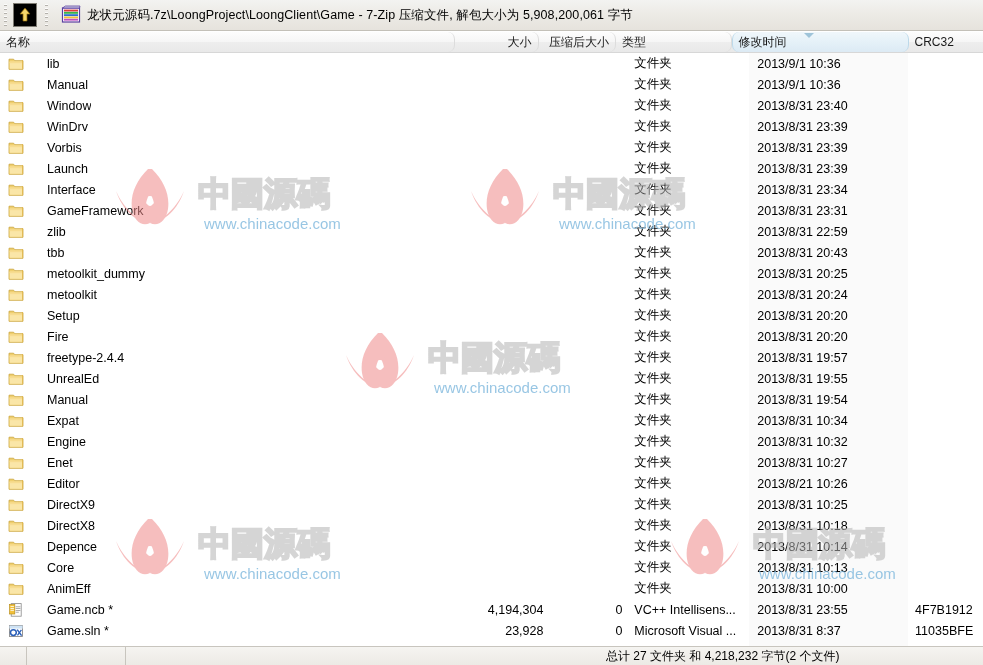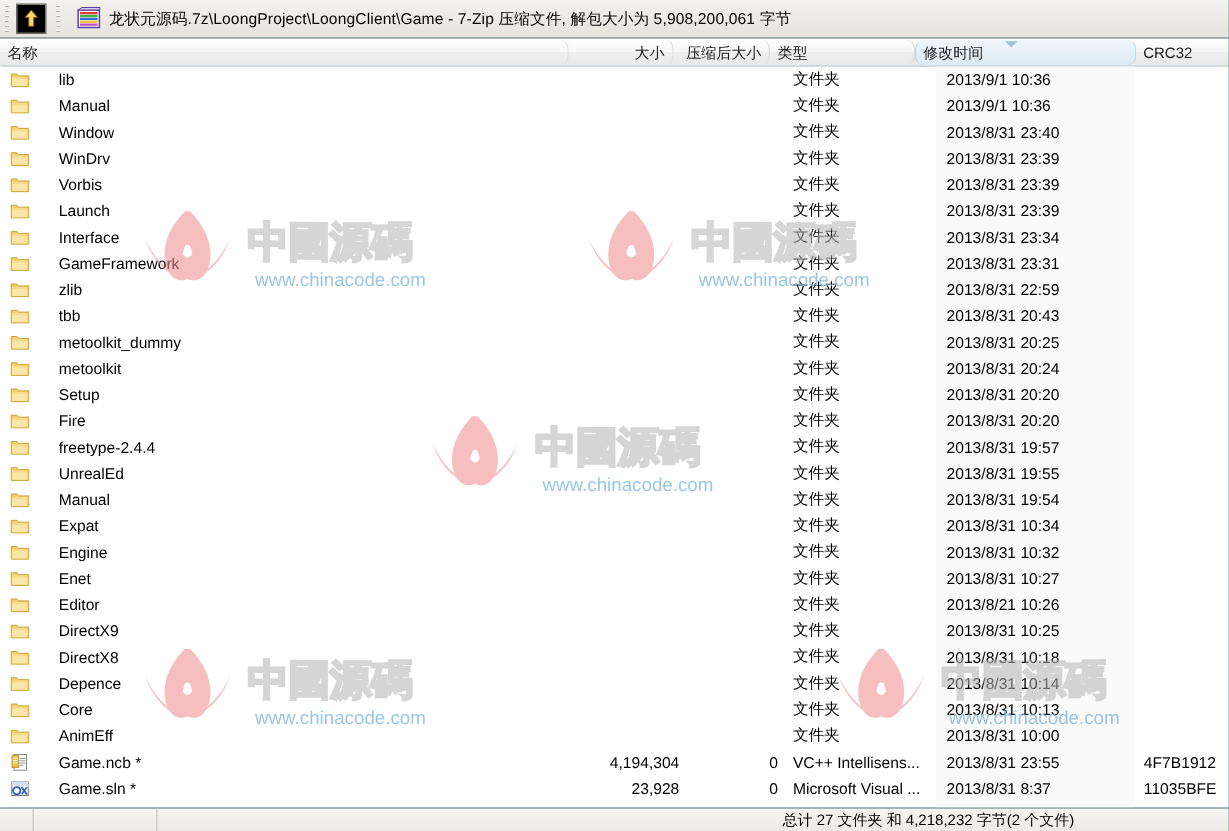--- a/index.html
+++ b/index.html
@@ -7,21 +7,21 @@
     margin: 0; padding: 0;
     width: 983px; height: 665px;
     overflow: hidden;
     background: #ffffff;
     font-family: "Liberation Sans", "DejaVu Sans", sans-serif;
   }
 
   #app {
     position: relative;
     width: 983px; height: 665px;
-    background: #0c4a6e;
+    background: #a16207;
     display: flex;
     flex-direction: column;
     justify-content: flex-end;
   }
 
   
   .toolbar {
     height: 31px;
     flex: 0 0 31px;
     background: linear-gradient(to bottom, #f3f3f1 0%, #eceae5 50%, #e6e3dd 100%);
@@ -165,21 +165,21 @@
     border-top: 1px solid #c8c5be;
     display: flex;
     align-items: center;
     font-size: 12px;
     color: #000000;
     position: relative;
   }
   .status .seg1 { width: 27px; height: 18px; border-right: 1px solid #c8c5be; }
   .status .seg2 { width: 99px; height: 18px; border-right: 1px solid #c8c5be; }
   .status .seg3 { flex: 1 1 auto; height: 18px; padding-left: 10px; display:flex; align-items:center; }
-  .status-text { position: absolute; left: 626px; top: 1px; white-space: nowrap; }
+  .status-text { position: absolute; left: 606px; top: 1px; white-space: nowrap; }
 </style>
 </head>
 <body>
 
 <div id="app">
 
   <div class="toolbar">
     <div class="grip"></div>
 
     <div class="tb-btn" title="">

